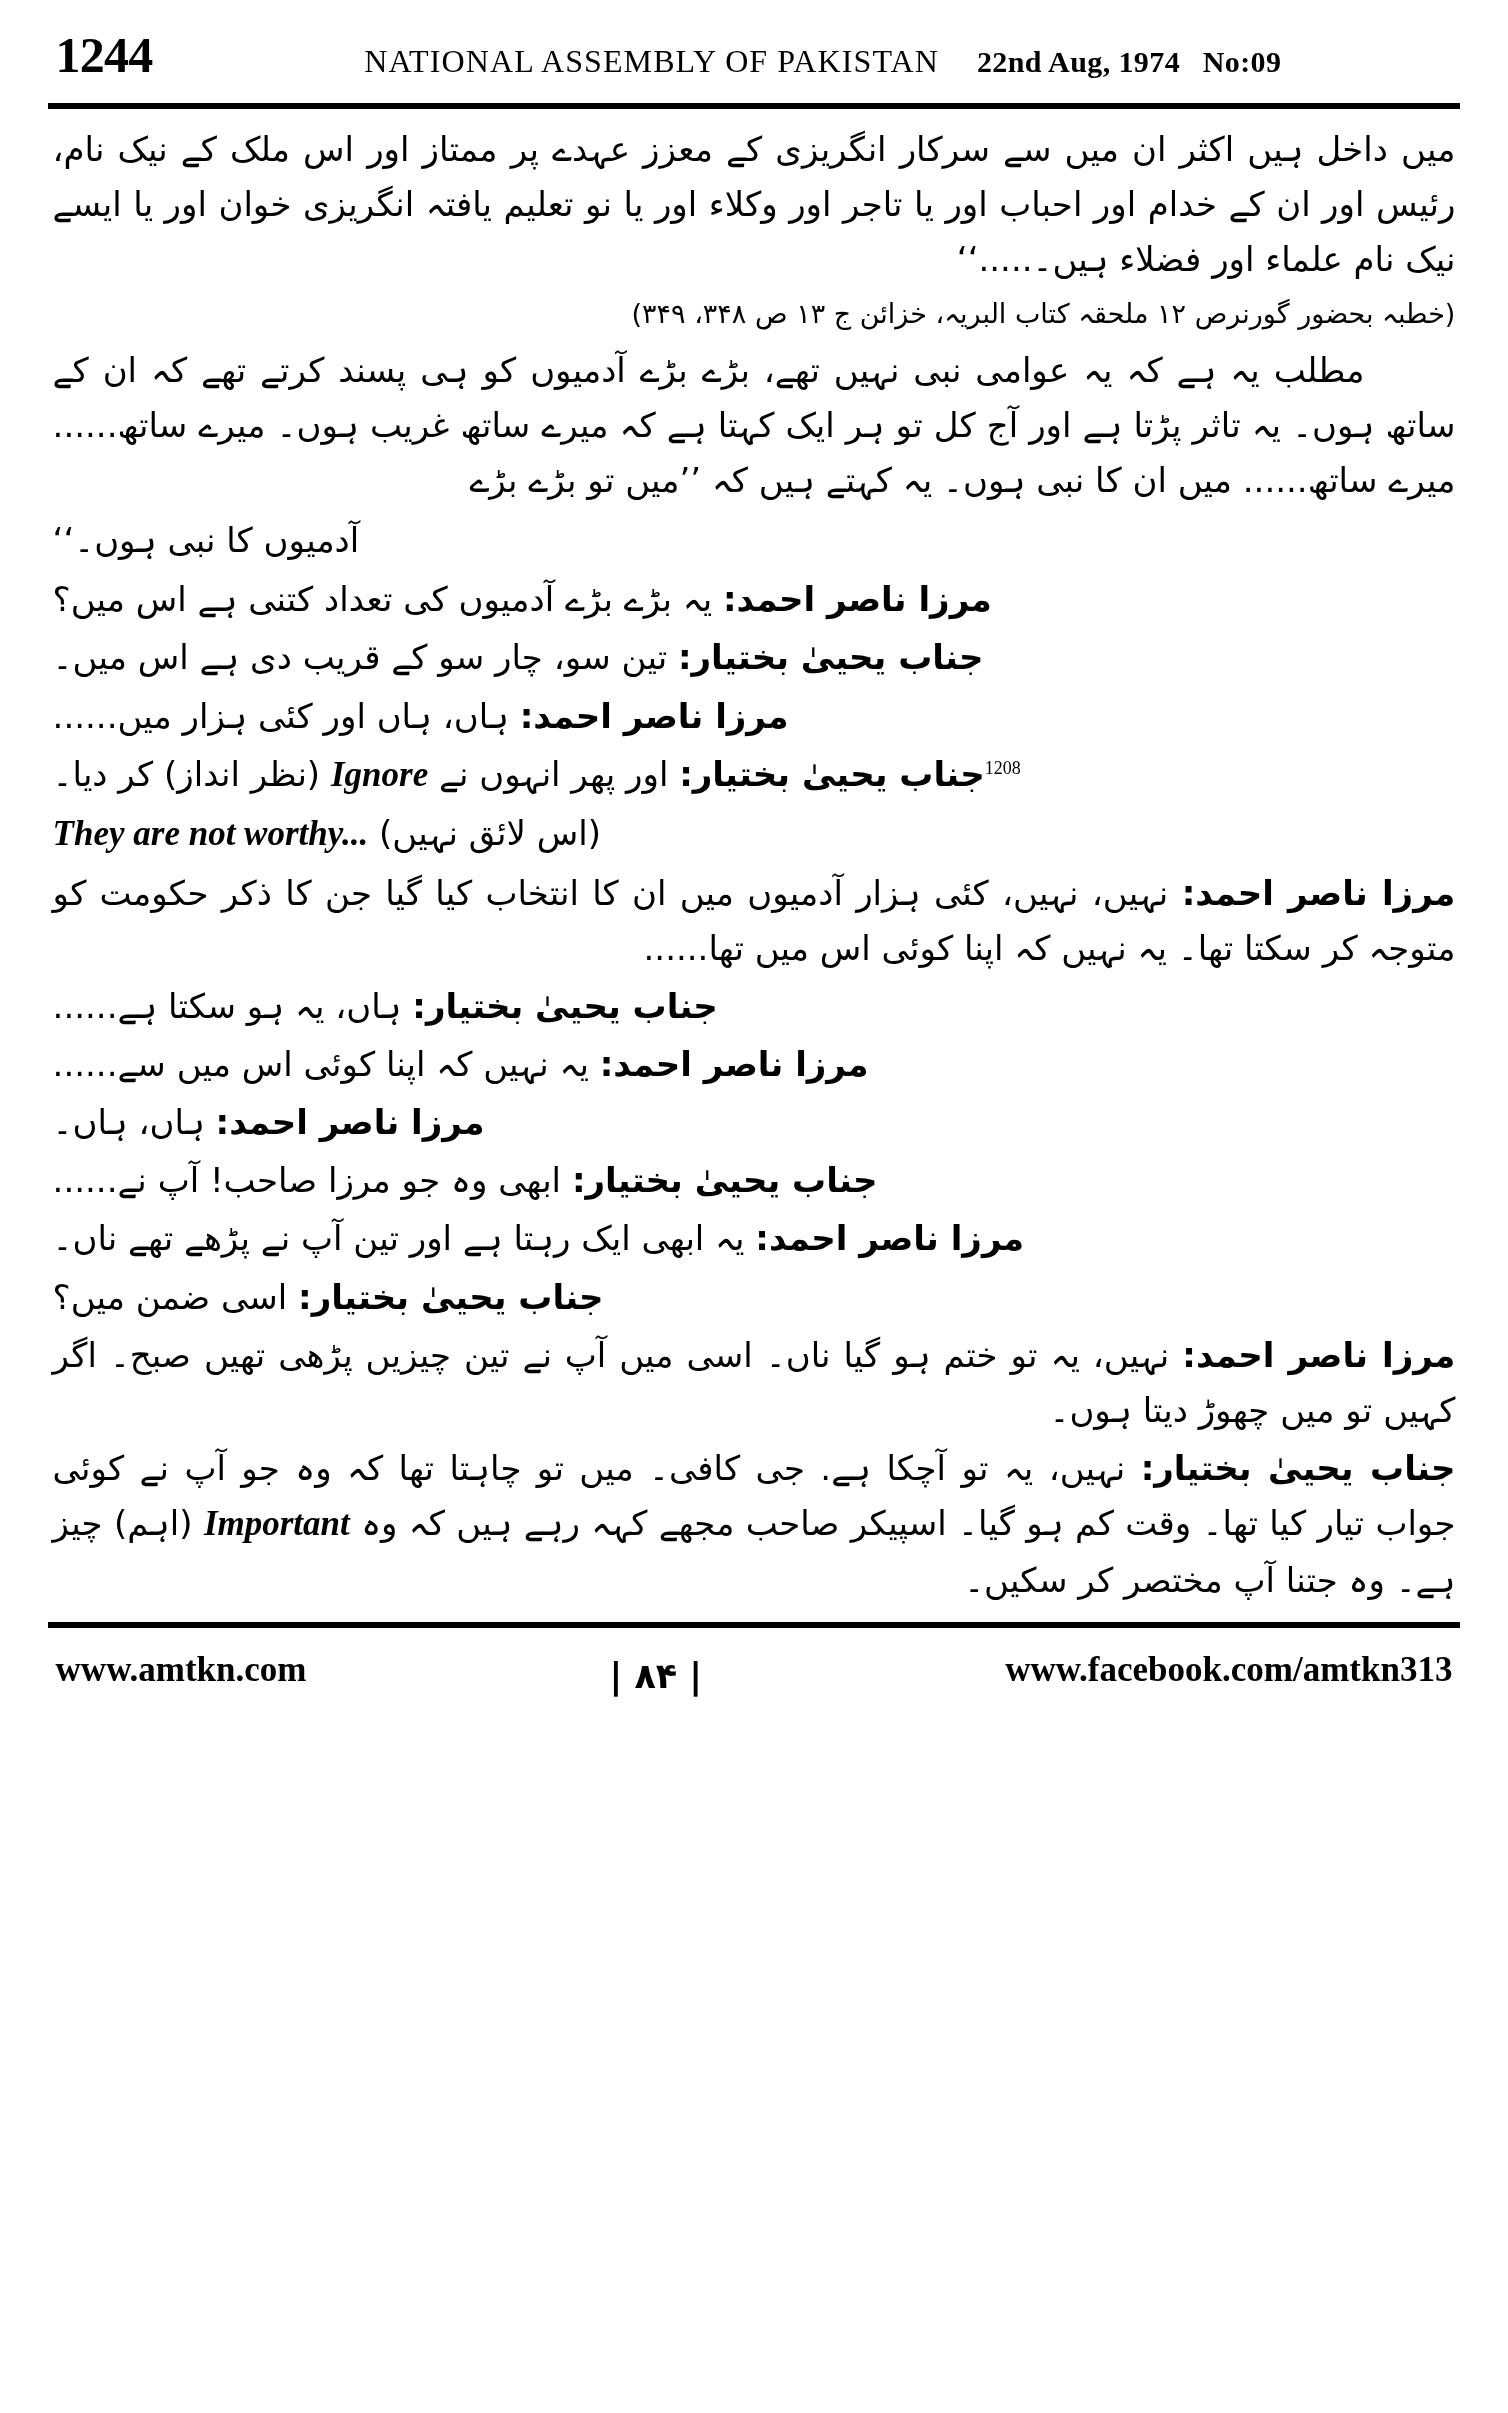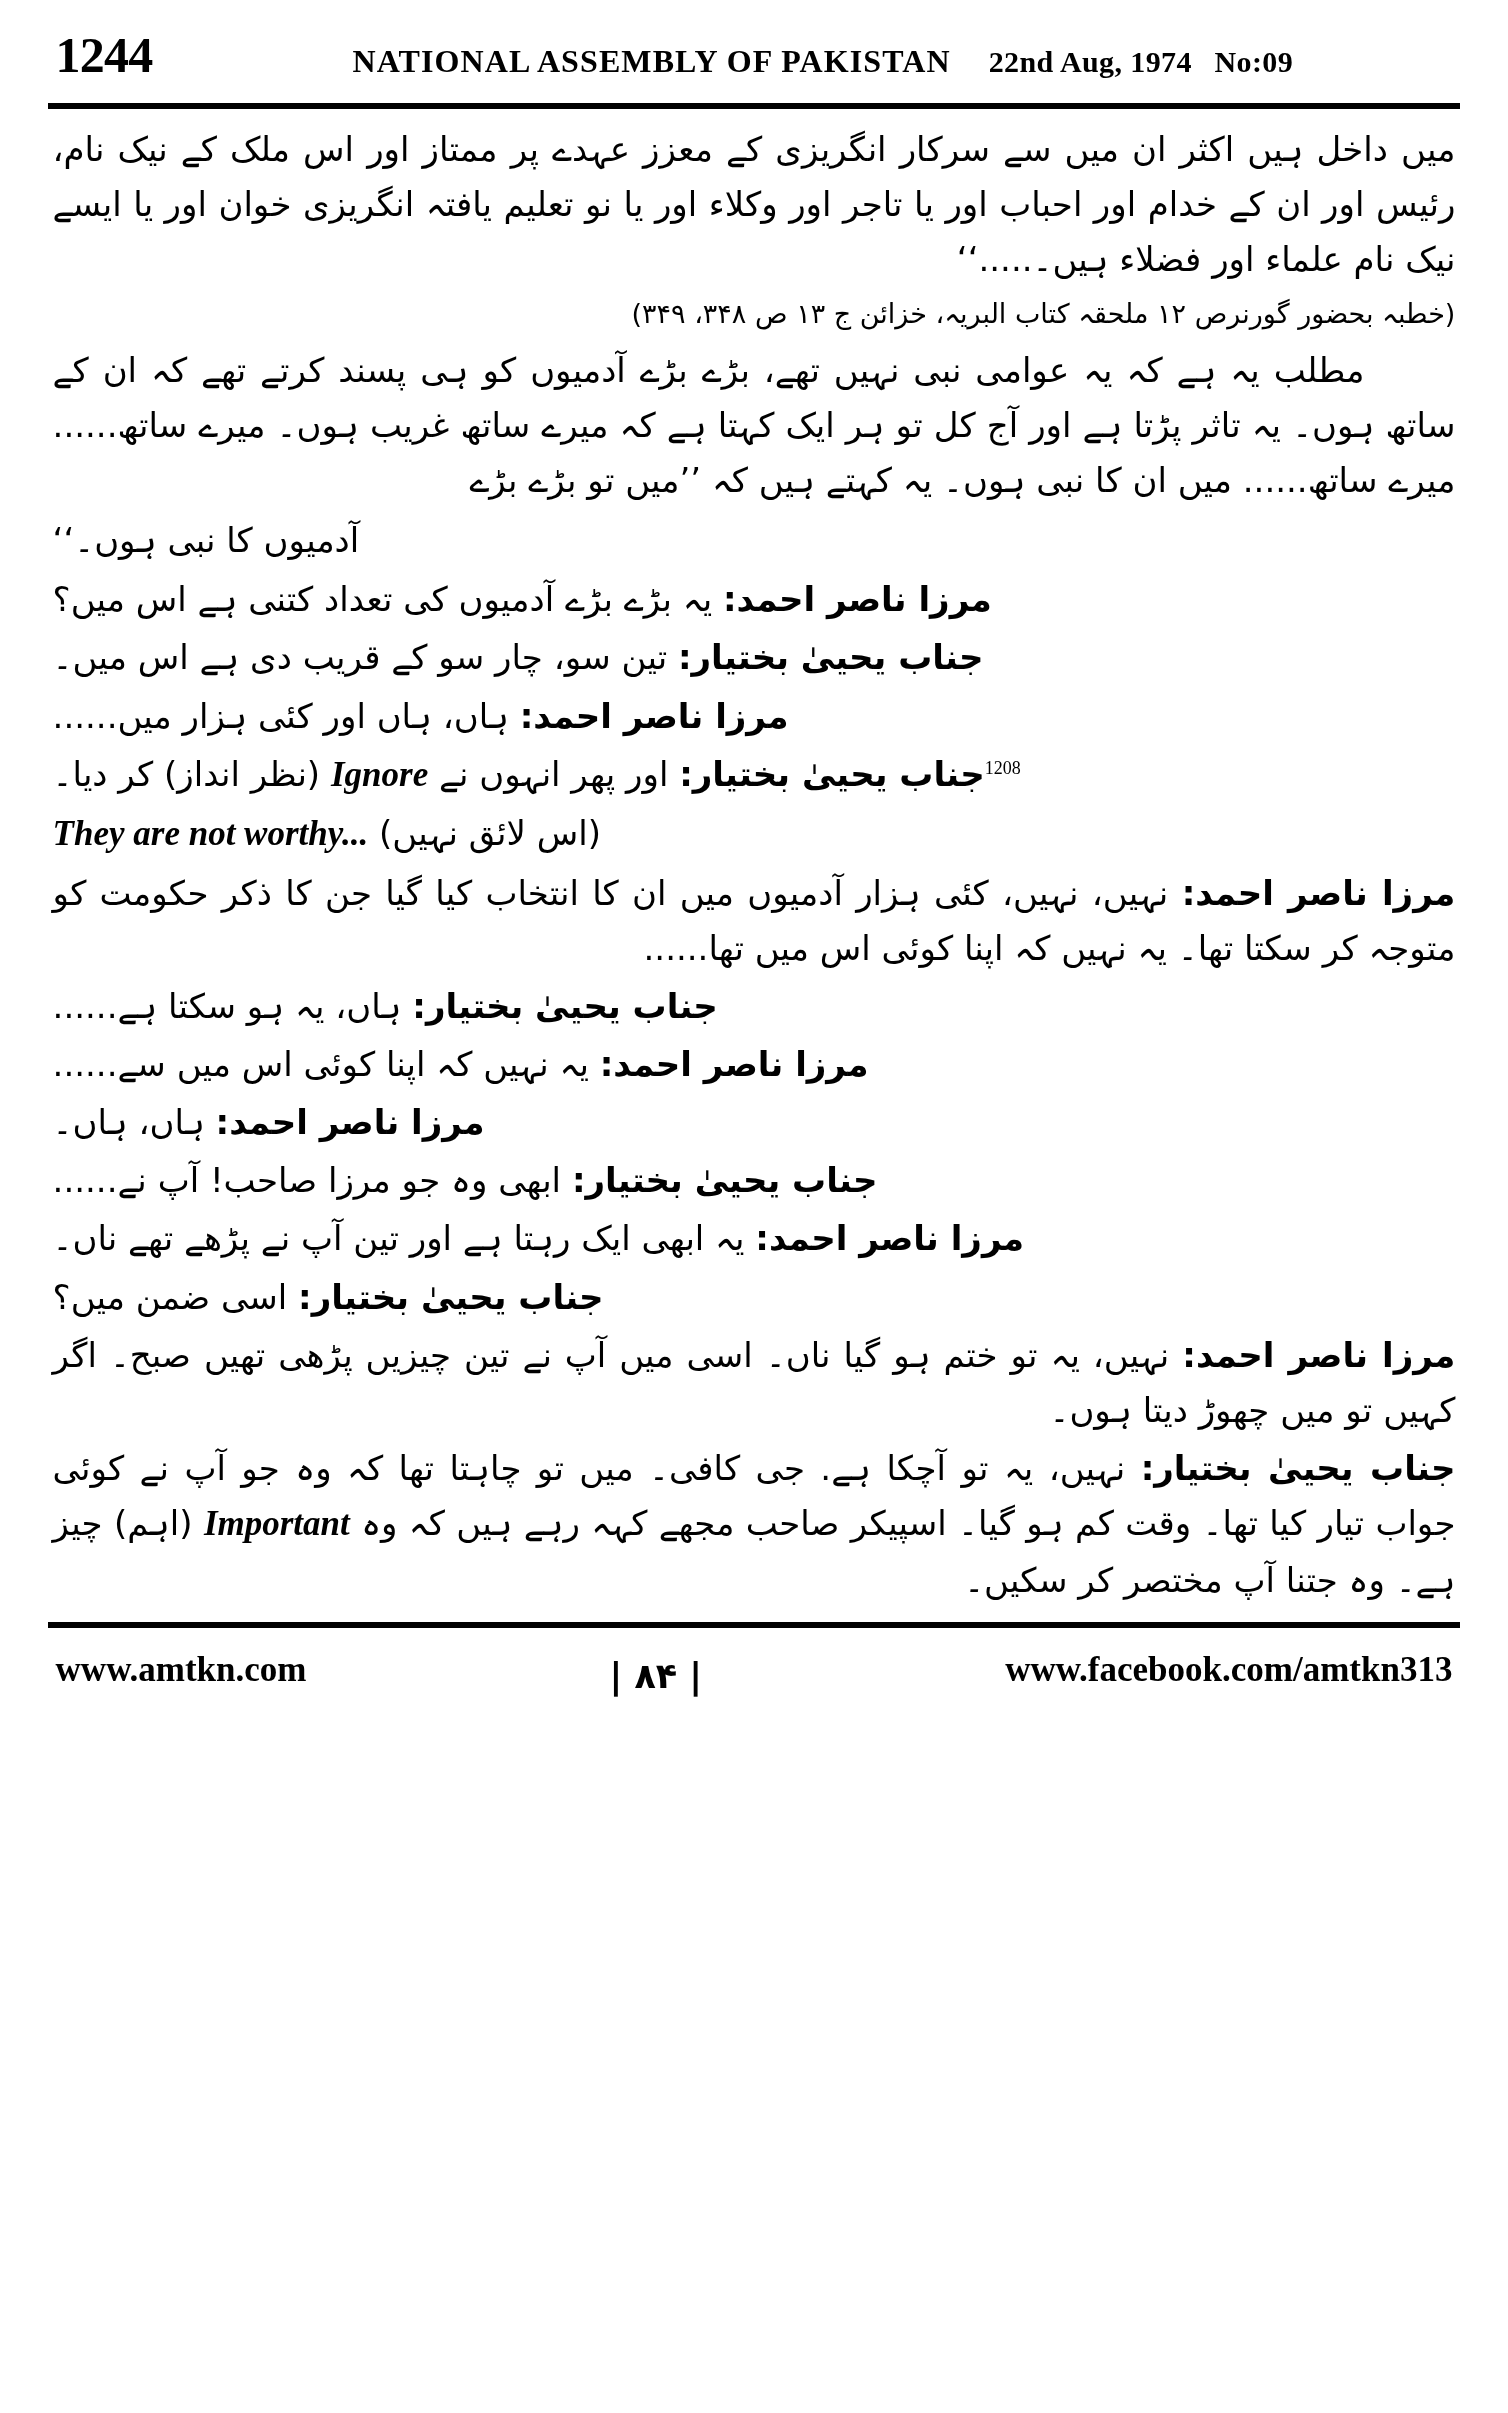--- a/index.html
+++ b/index.html
@@ -39,21 +39,21 @@
     width: 136px;
   }
   .header-center {
     flex: 1;
     text-align: center;
     white-space: nowrap;
   }
   .header-title {
     font-family: "Liberation Serif", serif;
     font-size: 32px;
-    font-weight: bold;
+    font-weight: normal;
     letter-spacing: 1.1px;
   }
   .header-date {
     font-family: "Liberation Serif", serif;
     font-size: 30px;
     font-weight: bold;
     margin-left: 35px;
     letter-spacing: 0.4px;
   }
   .header-issue {

